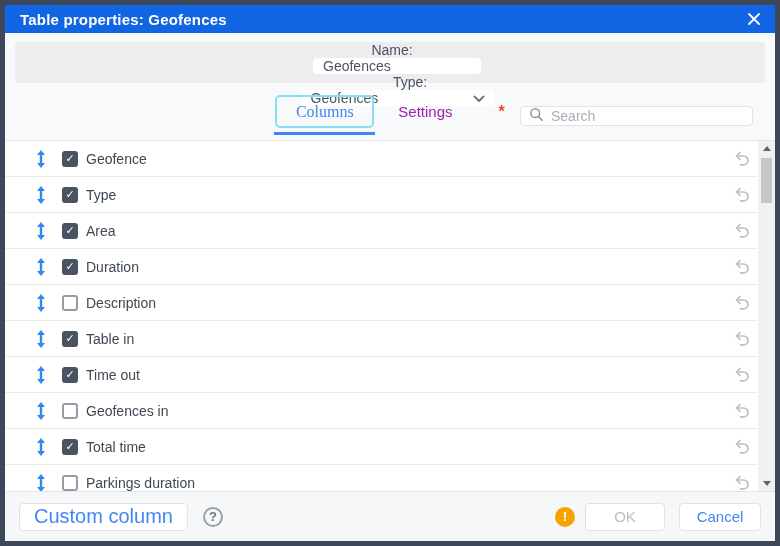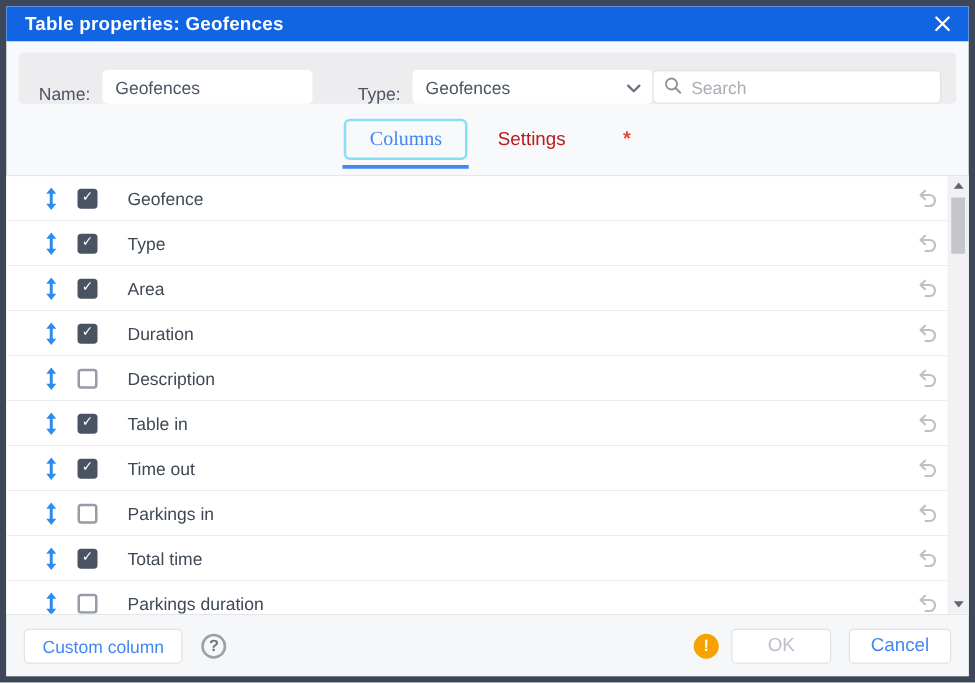--- a/index.html
+++ b/index.html
@@ -23,23 +23,23 @@
     color:#fff;
   }
   .titlebar .title { font-size:15px; font-weight:bold; letter-spacing:.2px; }
   .close-btn { margin-left:auto; width:18px; height:18px; display:flex; align-items:center; justify-content:center; cursor:pointer; }
   .close-btn svg { display:block; }
 
   
   .header-strip {
     margin:9px 10px 0 10px; height:41px;
     background:#ededef; border-radius:4px;
-    display:flex; align-items:flex-end;
+    display:flex; align-items:center;
     padding:0 12px 0 16px;
-    font-size:14px; color:#4a5462;
+    font-size:14px; color:#4a5462;flex-direction:column;
   }
   .field-label { white-space:nowrap; }
   .text-input {
     height:27px; border:none; outline:none; background:#fff;
     border-radius:4px; padding:0 10px; font-size:14px; color:#4a5462;
     font-family:"Liberation Sans", sans-serif;
   }
   .name-input { width:168px; margin-left:10px; }
   .type-select {
     width:193px; height:27px; margin-left:10px; background:#fff; border-radius:4px;
@@ -69,21 +69,21 @@
     display:flex; align-items:center; justify-content:center;
     color:var(--link,#4286f5); font-size:16px; cursor:pointer;
     background:transparent;
     font-family:Liberation Serif, serif;
   }
   .tab-underline {
     position:absolute; left:-3px; right:-3px; bottom:-9px; height:3px;
     background:var(--link,#4286f5);
   }
   .tab-settings {
-    margin-left:24px; font-size:15px; color:#b91c1c; cursor:pointer;
+    margin-left:24px; font-size:15px; color:#a21caf; cursor:pointer;
   }
   .tab-required {
     margin-left:46px; color:var(--danger,#e8453c); font-size:16px; font-weight:bold;
   }
 
   
   .list-wrap {
     position:relative; flex:0 0 351px; height:351px;
     border-top:1px solid #e4e6e8;
     background:#fff; overflow:hidden;
@@ -94,42 +94,42 @@
     padding-left:30px; border-bottom:1px solid #ebecee; background:#fff;
   }
   .drag-handle { width:12px; height:18px; cursor:grab; flex:0 0 12px; }
   .cbx {
     width:16px; height:16px; margin-left:15px; border-radius:3px;
     display:flex; align-items:center; justify-content:center;
     font-size:11px; line-height:1; cursor:pointer; flex:0 0 16px;
   }
   .cbx.checked { background:var(--checkbox,#4a5362); color:#fff; }
   .cbx.unchecked { background:#fff; border:2px solid #959ca7; }
-  .col-label { margin-left:24px; font-size:14px; color:#3f4854; }
+  .col-label { margin-left:8px; font-size:14px; color:#3f4854; }
   .undo-btn { margin-left:auto; margin-right:7px; width:18px; height:18px; cursor:pointer; }
 
   
   .scrollbar {
     position:absolute; top:0; right:0; bottom:0; width:17px;
     background:#f1f1f3; display:flex; flex-direction:column; align-items:center;
   }
   .scroll-arrow { width:17px; height:15px; display:flex; align-items:center; justify-content:center; cursor:pointer; }
   .tri-up { width:0; height:0; border-left:4px solid transparent; border-right:4px solid transparent; border-bottom:5px solid #61656c; }
   .tri-down { width:0; height:0; border-left:4px solid transparent; border-right:4px solid transparent; border-top:5px solid #61656c; }
   .scroll-thumb { width:11px; height:45px; background:#c4c6c9; margin-top:2px; cursor:pointer; }
   .scroll-spacer { flex:1; }
 
   
   .footer {
     flex:1; background:#f6f7f8; border-top:1px solid #e3e5e7;
     display:flex; align-items:center; padding:0 14px;
   }
   .btn {
     height:28px; background:#fff; border:1px solid #e0e2e5; border-radius:4px;
-    font-size:14px; color:var(--link,#4286f5); cursor:pointer;
+    font-size:20px; color:var(--link,#4286f5); cursor:pointer;
     display:flex; align-items:center; justify-content:center;
     font-family:"Liberation Sans", sans-serif;
   }
   .custom-column-btn { padding:0 14px; }
   .help-btn {
     margin-left:15px; width:20px; height:20px; border-radius:50%;
     border:2px solid #9aa0a6; color:#6e757d; font-size:13px; font-weight:bold;
     display:flex; align-items:center; justify-content:center; cursor:pointer; background:transparent;
   }
   .warning-badge {
@@ -295,21 +295,21 @@
       </svg>
     </span>
   </div>
         <div class="column-row">
     <span class="drag-handle">
       <svg width="12" height="18" viewBox="0 0 12 18">
         <path d="M6 0 L10 5 H7.2 V13 H10 L6 18 L2 13 H4.8 V5 H2 Z" fill="#2e8cf0"></path>
       </svg>
     </span>
     <span class="cbx unchecked"></span>
-    <span class="col-label">Parkings in</span>
+    <span class="col-label">Geofences in</span>
     <span class="undo-btn">
       <svg width="18" height="18" viewBox="0 0 18 18">
         <path d="M7 2.6 L3.4 6 L7 9.4" fill="none" stroke="#bcc1c7" stroke-width="1.7" stroke-linecap="round" stroke-linejoin="round"></path>
         <path d="M3.8 6 H10.6 A4.4 4.4 0 0 1 10.6 14.8 H7.4" fill="none" stroke="#bcc1c7" stroke-width="1.7" stroke-linecap="round"></path>
       </svg>
     </span>
   </div>
         <div class="column-row">
     <span class="drag-handle">
       <svg width="12" height="18" viewBox="0 0 12 18">

